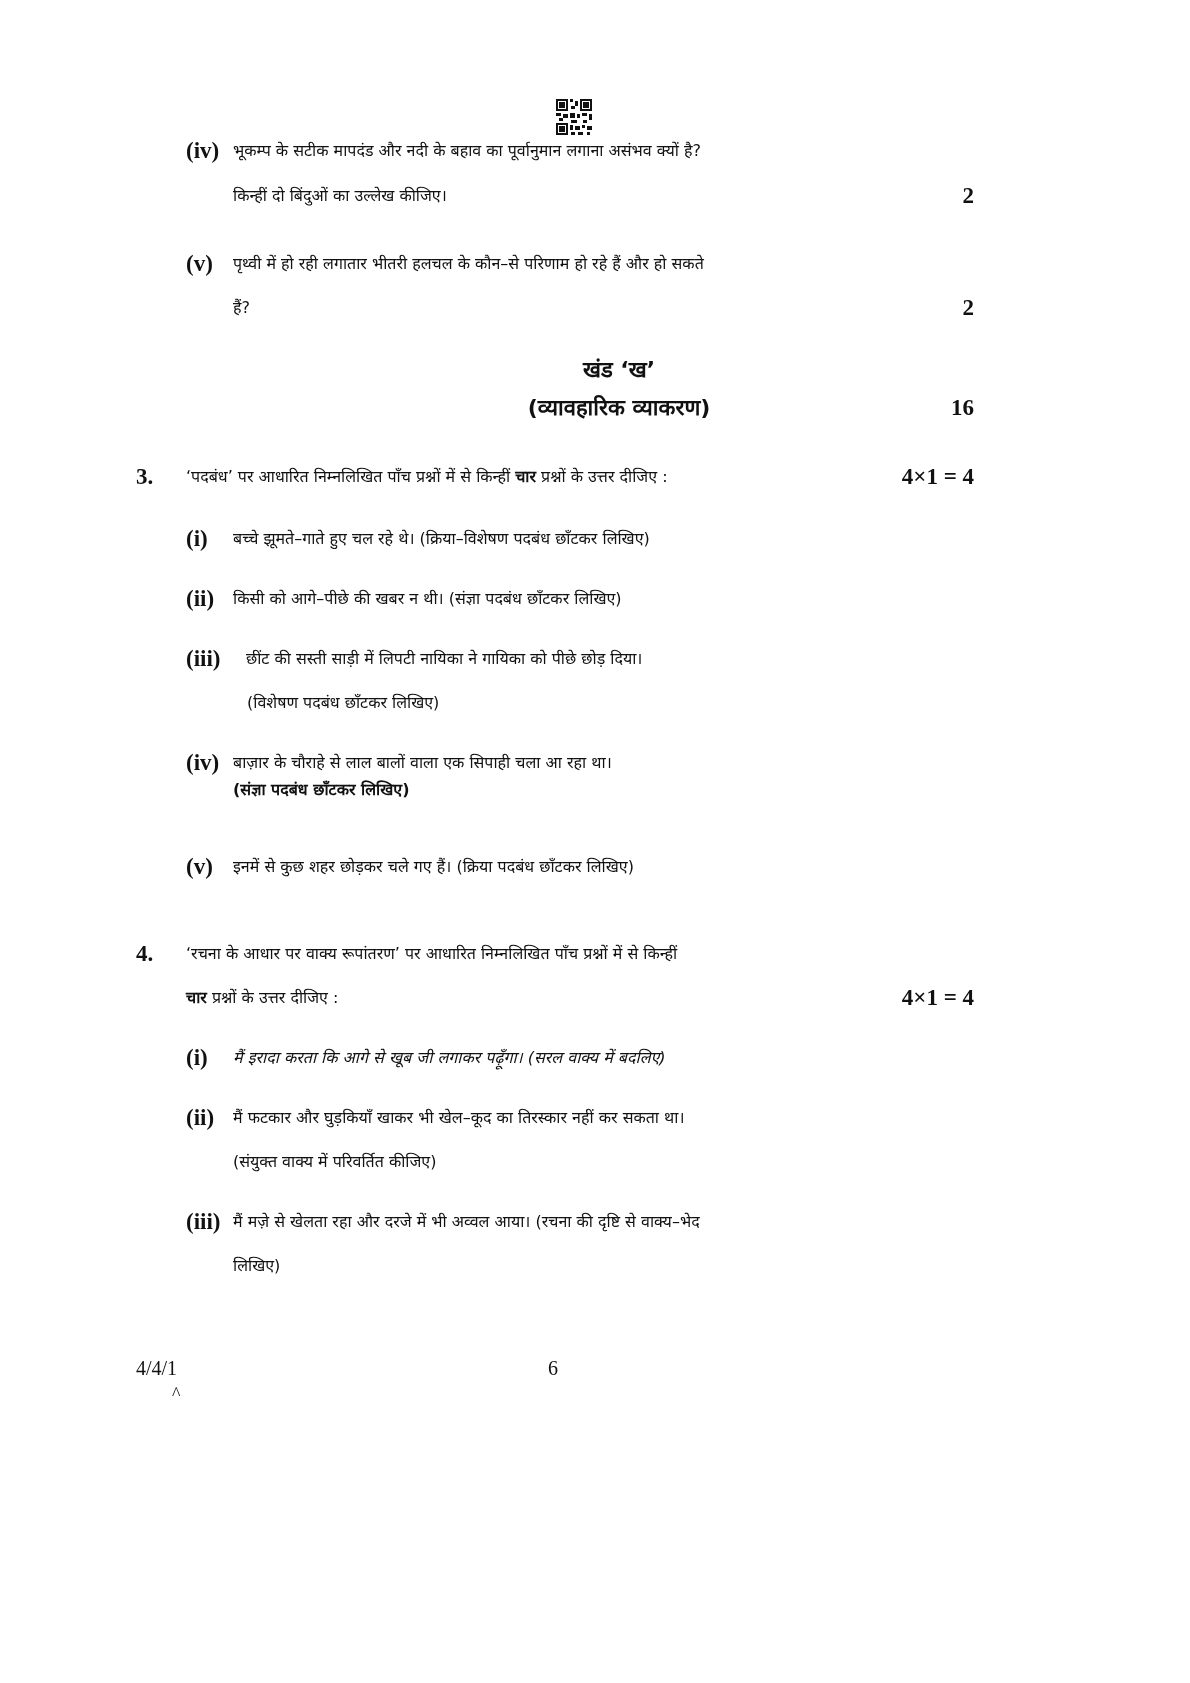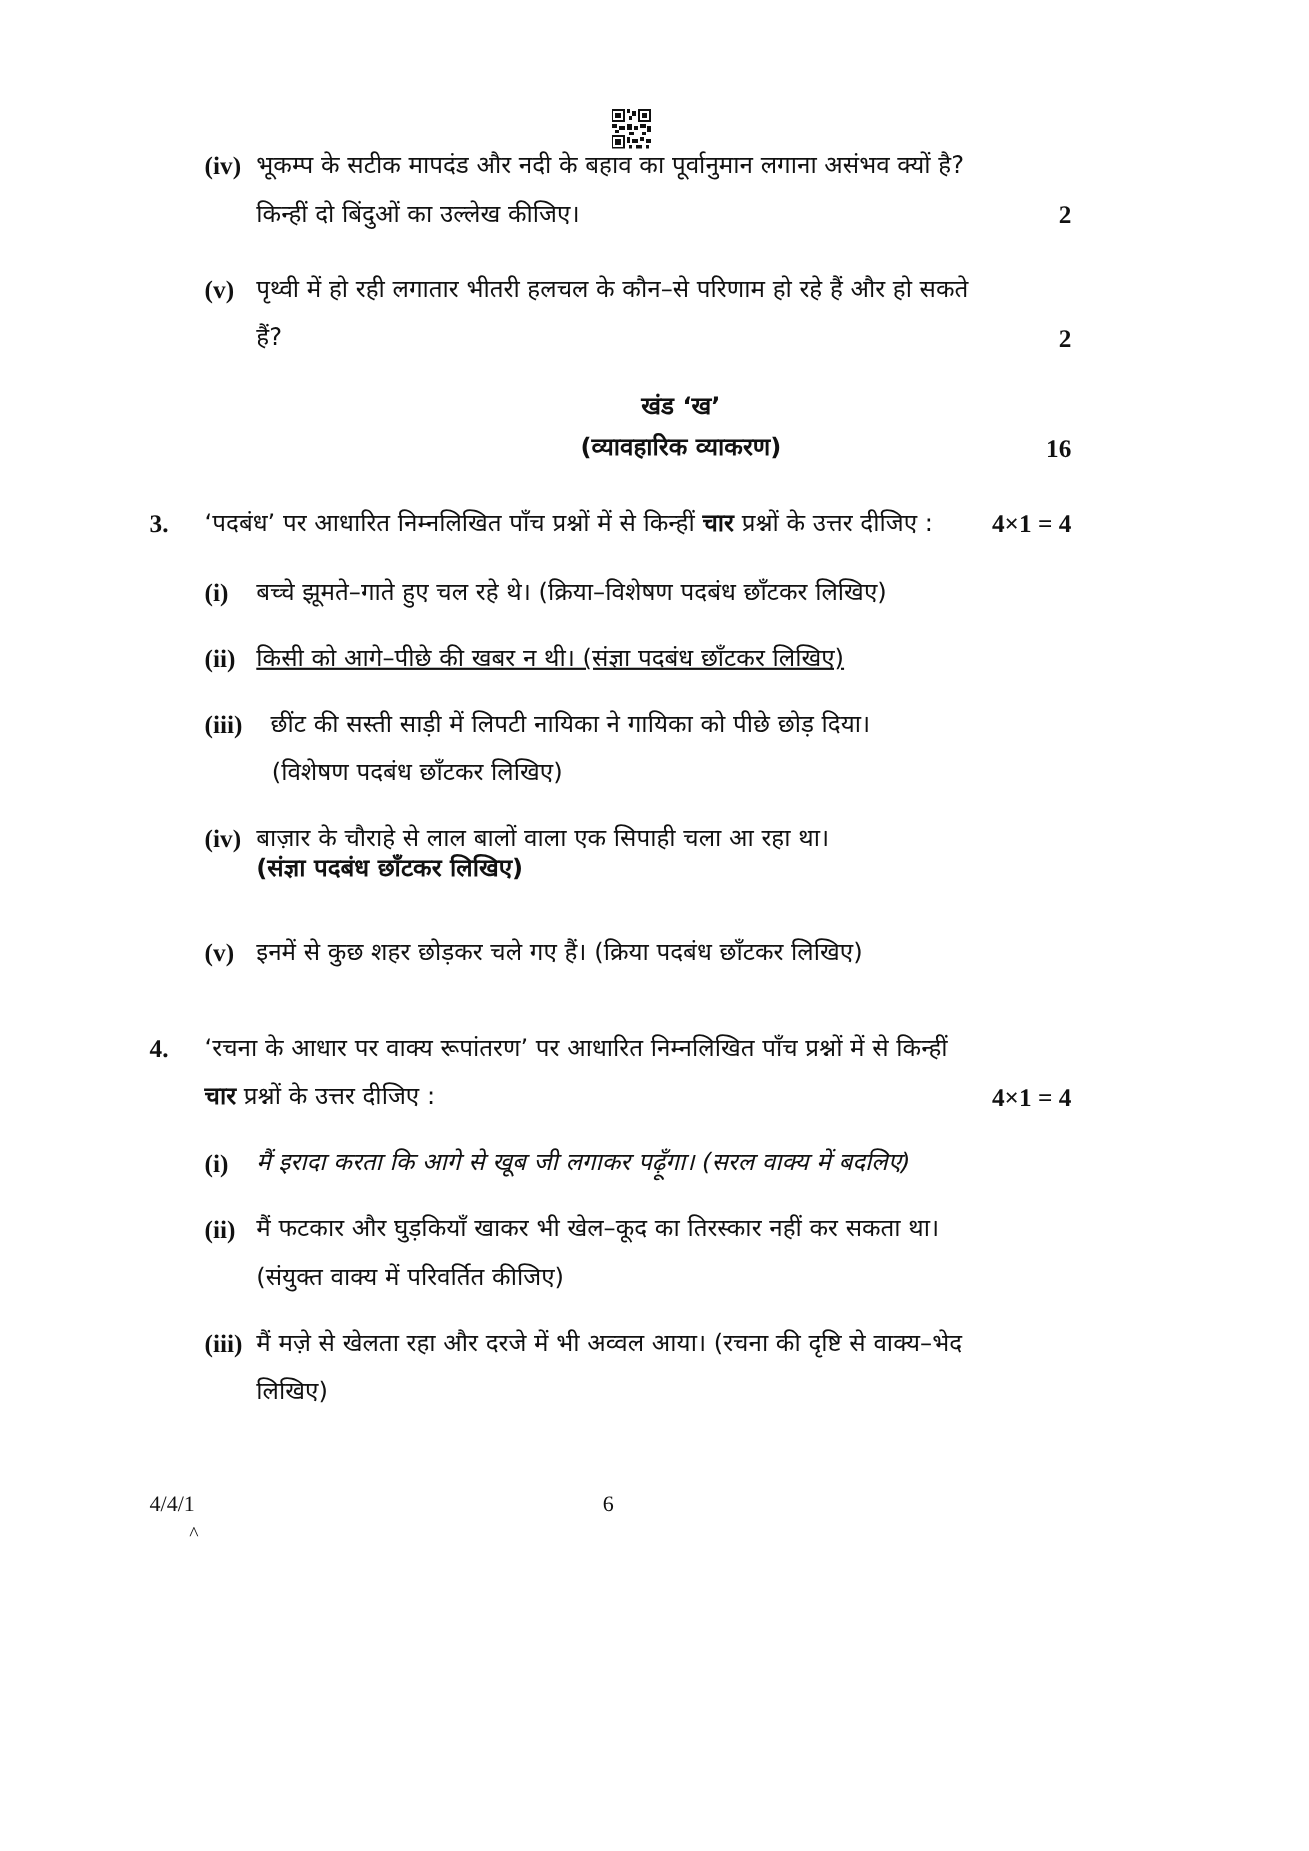--- a/index.html
+++ b/index.html
@@ -23,21 +23,21 @@
     }
     .qr {
       position: absolute;
       left: 556px;
       top: 99px;
       width: 36px;
       height: 36px;
     }
     .line {
       position: absolute;
-      font-size: 22px;
+      font-size: 16px;
       line-height: 30px;
       white-space: nowrap;
       color: #111;
     }
     .roman {
       position: absolute;
       font-family: "Liberation Serif", "DejaVu Serif", serif;
       font-weight: bold;
       font-size: 23px;
       line-height: 30px;
@@ -134,21 +134,21 @@
 
   <div>
     <span class="qnum" style="left:136px; top:462px;">3.</span>
     <span class="line" style="left:186px; top:462px;"><span>‘पदबंध’ पर आधारित निम्नलिखित पाँच प्रश्नों में से किन्हीं </span><span class="bold">चार</span><span> प्रश्नों के उत्तर दीजिए :</span></span>
     <span class="marks" style="left:870px; width:104px; top:462px;">4×1 = 4</span>
 
     <span class="roman" style="left:186px; top:524px;">(i)</span>
     <span class="line" style="left:233px; top:524px;">बच्चे झूमते–गाते हुए चल रहे थे। (क्रिया–विशेषण पदबंध छाँटकर लिखिए)</span>
 
     <span class="roman" style="left:186px; top:584px;">(ii)</span>
-    <span class="line" style="left:233px; top:584px;text-decoration:underline;">किसी को आगे–पीछे की खबर न थी। (संज्ञा पदबंध छाँटकर लिखिए)</span>
+    <span class="line" style="left:233px; top:584px;">किसी को आगे–पीछे की खबर न थी। (संज्ञा पदबंध छाँटकर लिखिए)</span>
 
     <span class="roman" style="left:186px; top:644px;">(iii)</span>
     <span class="line" style="left:246px; top:644px;">छींट की सस्ती साड़ी में लिपटी नायिका ने गायिका को पीछे छोड़ दिया।</span>
     <span class="line" style="left:247px; top:688px;">(विशेषण पदबंध छाँटकर लिखिए)</span>
 
     <span class="roman" style="left:186px; top:748px;">(iv)</span>
     <span class="line" style="left:233px; top:748px;">बाज़ार के चौराहे से लाल बालों वाला एक सिपाही चला आ रहा था।</span>
     <span class="line" style="left:233px; top:775px;font-weight:bold;">(संज्ञा पदबंध छाँटकर लिखिए)</span>
 
     <span class="roman" style="left:186px; top:852px;">(v)</span>

